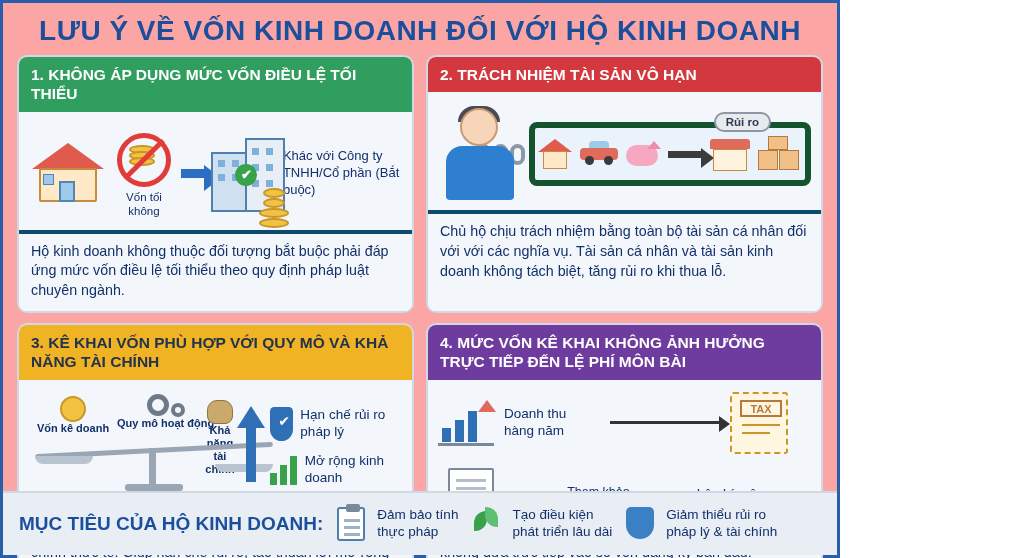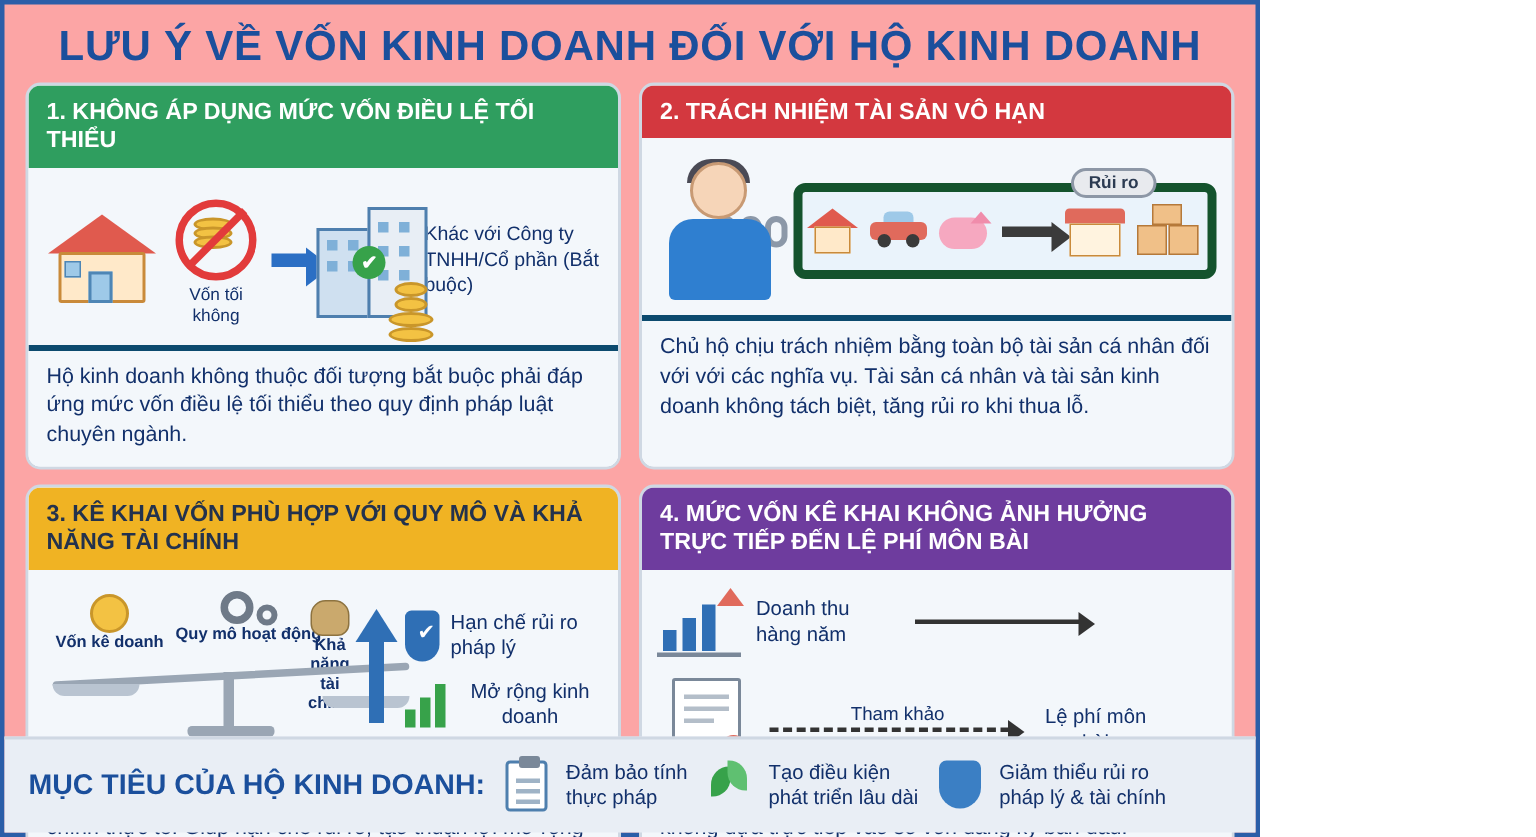--- a/index.html
+++ b/index.html
@@ -354,21 +354,21 @@
                 <div class="stem"></div>
                   <div class="hd"></div>
               </div>
             </div>
 
             <div style="display:flex;flex-direction:column;gap:12px;margin-top:21px;">
               <div style="display:flex;align-items:center;gap:7px;">
                 <div class="shield"></div>
                 <div class="goal-txt">Hạn chế rủi ro pháp lý</div>
               </div>
-              <div style="display:flex;align-items:center;gap:7px;text-align:center;">
+              <div style="display:flex;align-items:center;gap:7px;">
                 <div class="bars">
                   <div class="bar" style="left:0;height:12px"></div>
                   <div class="bar" style="left:10px;height:20px"></div>
                   <div class="bar" style="left:20px;height:29px"></div>
                 </div>
                 <div class="goal-txt">Mở rộng kinh doanh</div>
               </div>
             </div>
           </div>
         </div>
@@ -384,20 +384,27 @@
             <div style="display:flex;align-items:center;gap:10px;">
               <div class="chart-ic">
                 <div class="bar2" style="left:4px;height:14px"></div>
                 <div class="bar2" style="left:17px;height:22px"></div>
                 <div class="bar2" style="left:30px;height:31px"></div>
                 <div class="axis"></div>
                   <div class="tr"></div>
               </div>
               <div class="goal-txt" style="width:96px">Doanh thu hàng năm</div>
               <div class="solid-arrow" style="width:110px"></div>
+              <div style="display:flex;flex-direction:column;align-items:center;">
+                <div class="taxstamp">
+                  <div class="t">TAX</div>
+                  <div style="position:absolute;left:10px;top:30px;width:38px;height:2px;background:#c9962a"></div>
+                  <div style="position:absolute;left:10px;top:38px;width:28px;height:2px;background:#c9962a"></div>
+                </div>
+              </div>
             </div>
             <div style="display:flex;align-items:center;gap:10px;">
               <div style="display:flex;flex-direction:column;align-items:center;">
                 <div class="doc">
                   <div class="ln" style="top:9px;width:30px"></div>
                   <div class="ln" style="top:17px;width:30px"></div>
                   <div class="ln" style="top:25px;width:20px"></div>
                   <div class="seal"></div>
                 </div>
                 <div class="mini-lbl" style="margin-top:3px">Vốn đăng ký</div>

